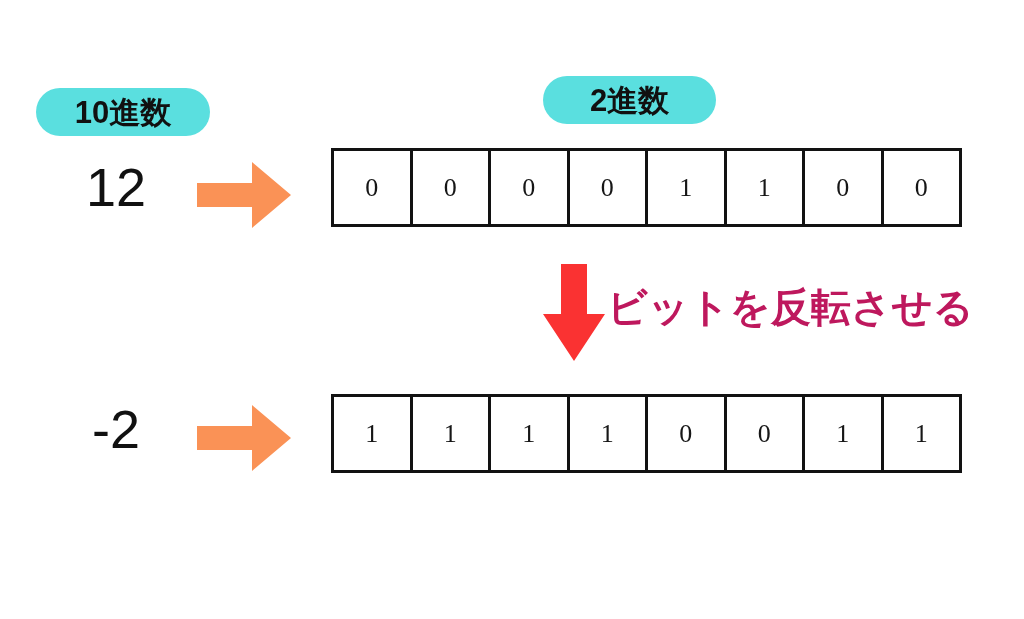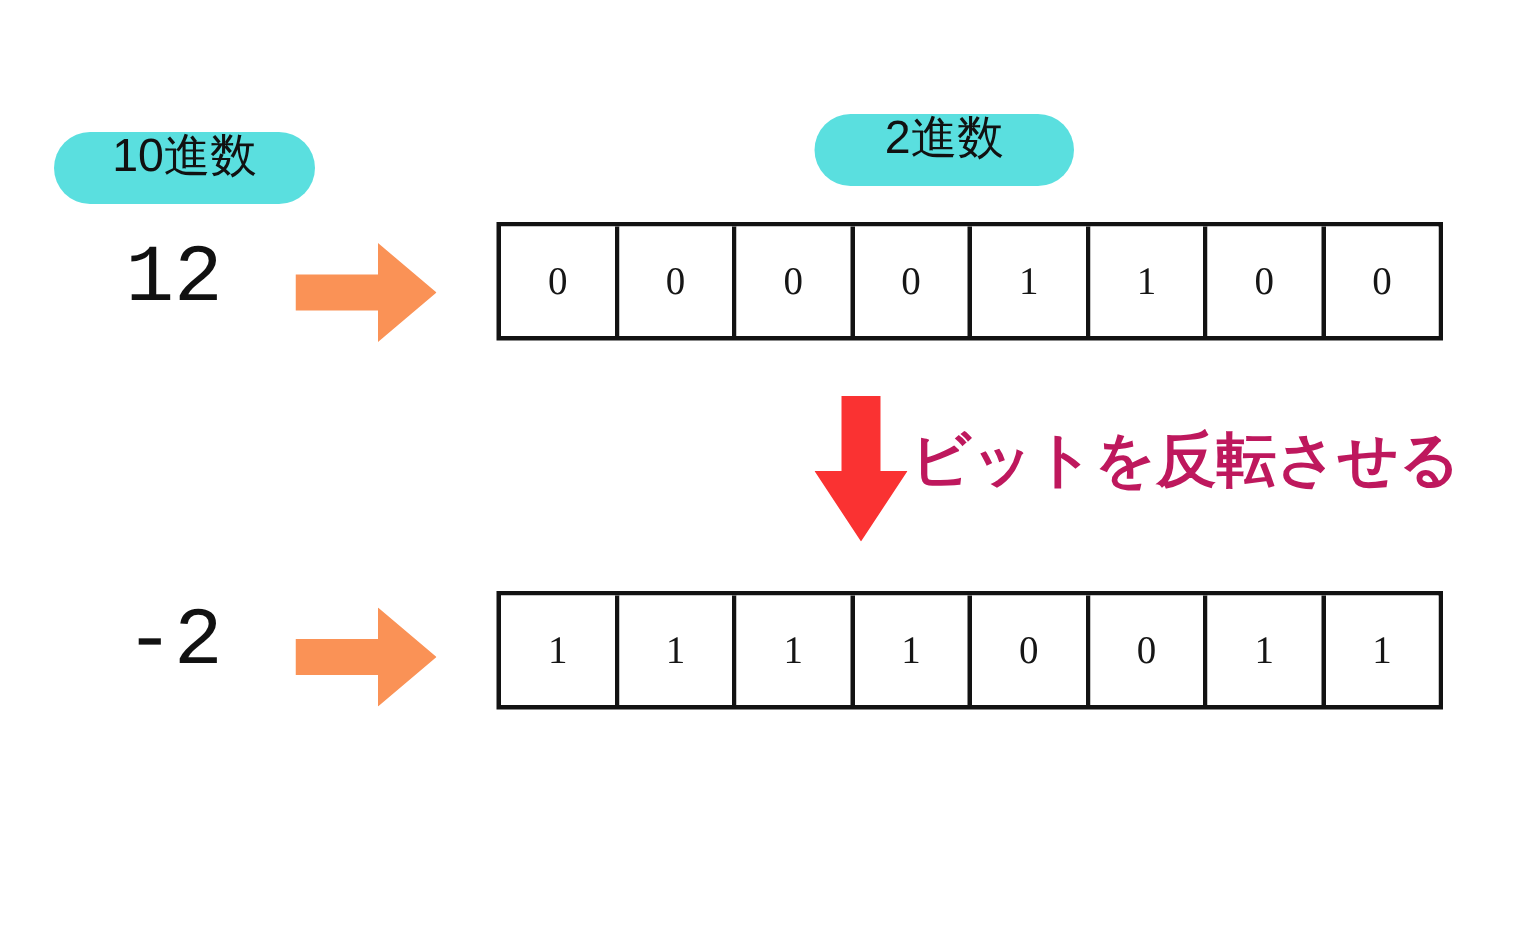--- a/index.html
+++ b/index.html
@@ -15,26 +15,26 @@
     width: 1024px;
     height: 619px;
     background: #ffffff;
     overflow: hidden;
   }
 
   
   .badge {
     position: absolute;
     display: flex;
-    align-items: flex-start;
+    align-items: center;
     justify-content: center;
     background: #5adfdf;
     border-radius: 24px;
     color: #111111;
-    font-weight: normal;
+    font-weight: bold;
     font-size: 31px;
     letter-spacing: 0px;
     line-height: 1;
     white-space: nowrap;
   }
   #badge-decimal {
     left: 36px;
     top: 88px;
     width: 174px;
     height: 48px;
@@ -42,21 +42,21 @@
   #badge-binary {
     left: 543px;
     top: 76px;
     width: 173px;
     height: 48px;
   }
 
   
   .decimal-value {
     position: absolute;
-    font-family: Liberation Mono, monospace;
+    font-family: Liberation Sans, sans-serif;
     font-size: 54px;
     color: #111111;
     line-height: 1;
     white-space: nowrap;
     text-align: center;
   }
   #decimal-positive {
     left: 46px;
     top: 160px;
     width: 140px;

